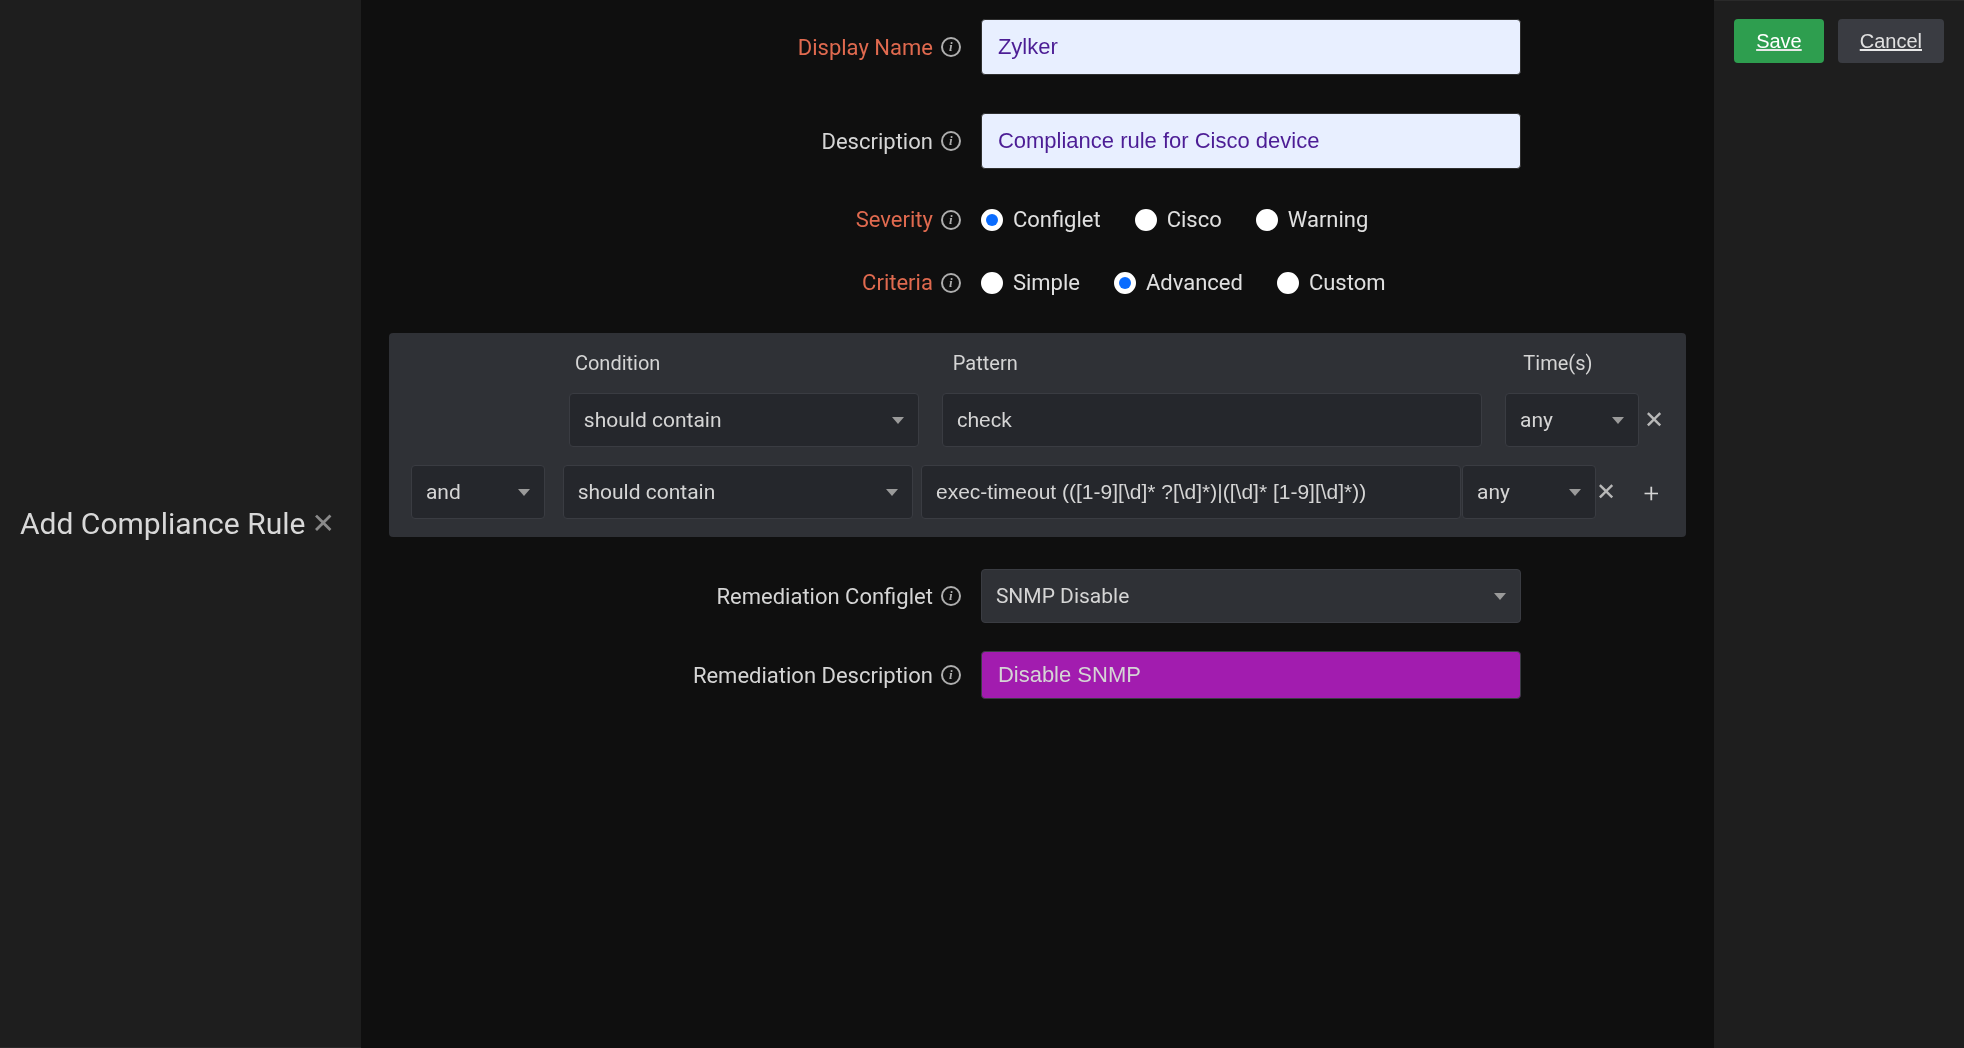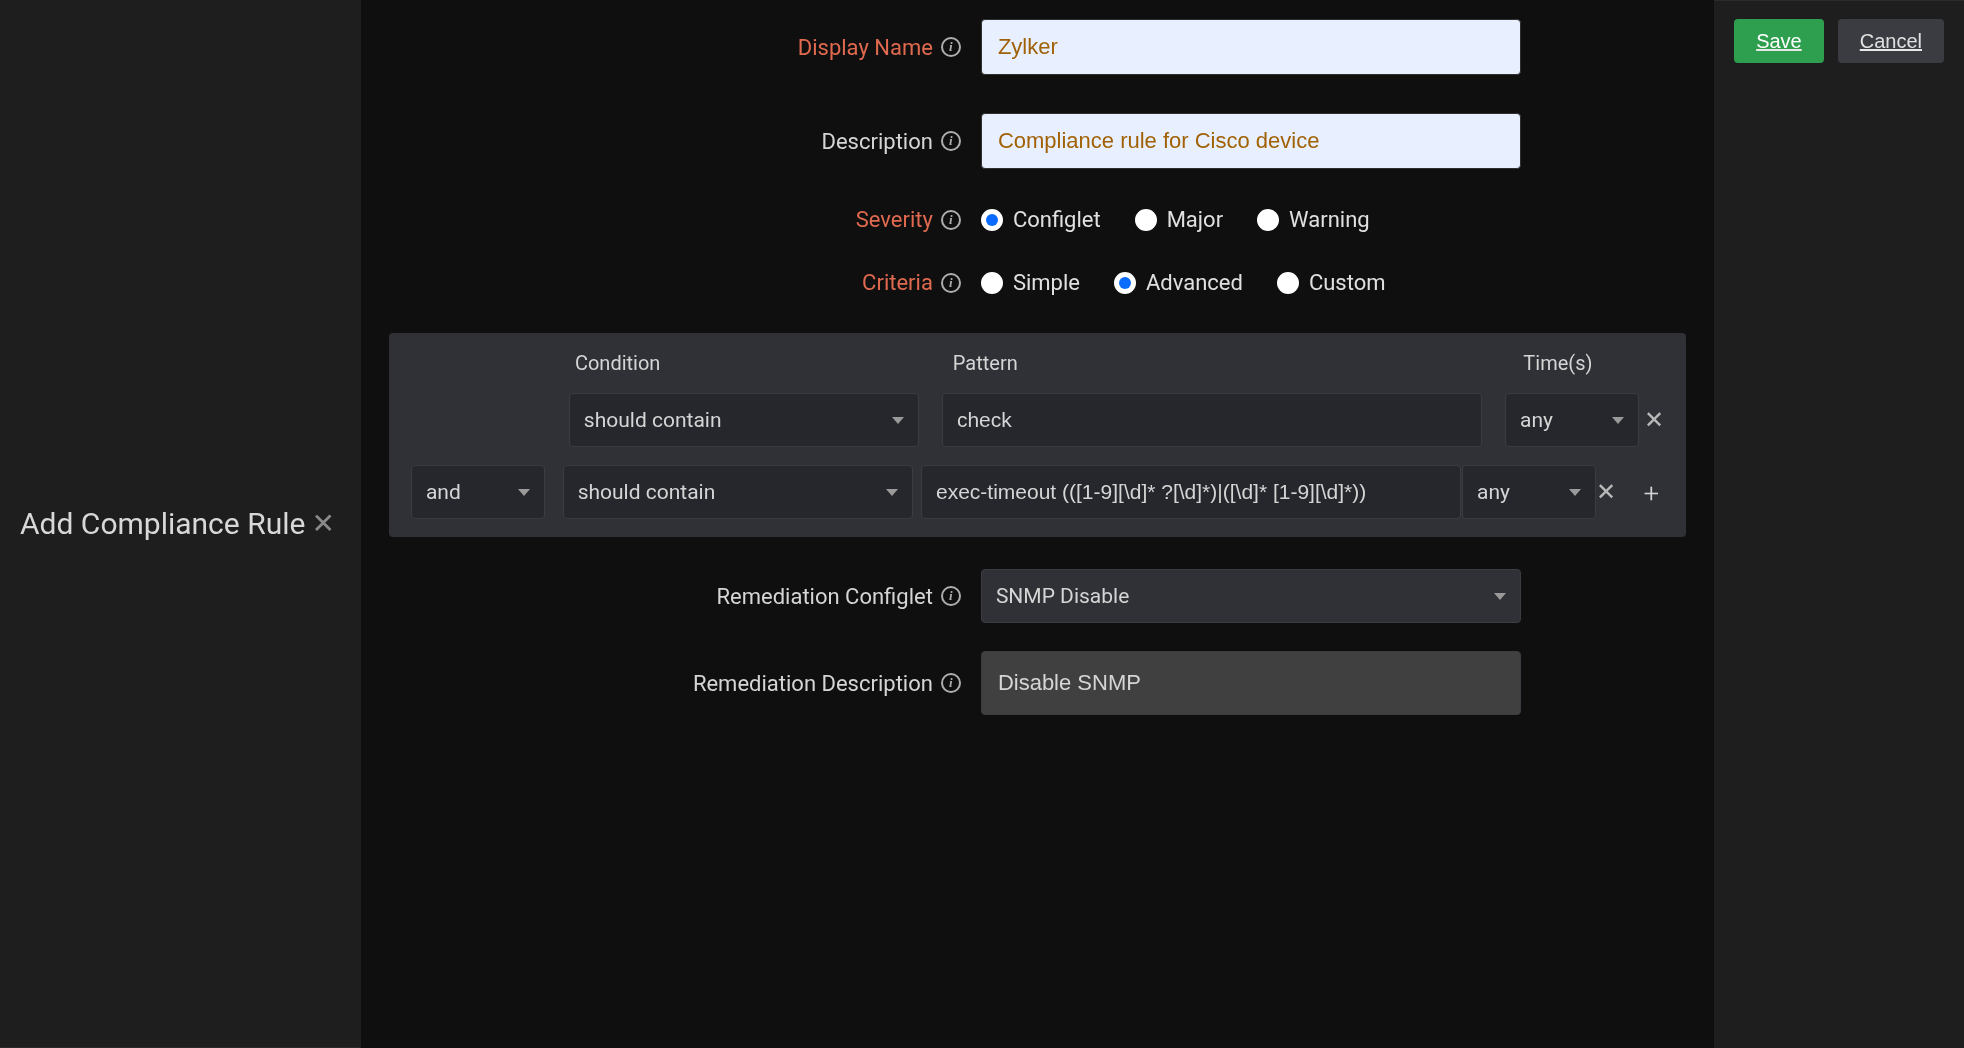--- a/index.html
+++ b/index.html
@@ -95,21 +95,21 @@
     gap: 28px;
   }
   .text-input {
     width: 540px;
     height: 56px;
     background: #e8efff;
     border: 1px solid #2f2f2f;
     border-radius: 4px;
     padding: 0 16px;
     font-size: 22px;
-    color: #a16207;
+    color: #4c1d95;
   }
   .radio-group {
     display: flex;
     align-items: center;
     gap: 34px;
   }
   .radio-item {
     display: flex;
     align-items: center;
     gap: 10px;
@@ -192,24 +192,24 @@
     border: 1px solid #3a3c42;
     border-radius: 4px;
     height: 54px;
     width: 540px;
     padding: 0 14px;
     color: #d5d5d5;
     font-size: 21px;
   }
 
   .remed-input {
-    background: #404040;
+    background: #a21caf;
     border: 1px solid #3a3c42;
     border-radius: 4px;
-    height: 64px;
+    height: 48px;
     width: 540px;
     padding: 0 16px;
     color: #d5d5d5;
     font-size: 22px;
   }
 
   .row-x {
     color: #b8b8b8;
     font-size: 24px;
     cursor: pointer;
@@ -285,21 +285,21 @@
         <span class="info-icon">i</span>
       </div>
       <div class="field-col">
         <div class="radio-group">
           <div class="radio-item">
             <span class="radio-dot selected"></span>
             <span>Configlet</span>
           </div>
           <div class="radio-item">
             <span class="radio-dot"></span>
-            <span>Major</span>
+            <span>Cisco</span>
           </div>
           <div class="radio-item">
             <span class="radio-dot"></span>
             <span>Warning</span>
           </div>
         </div>
       </div>
     </div>
 
     <div class="form-row">

